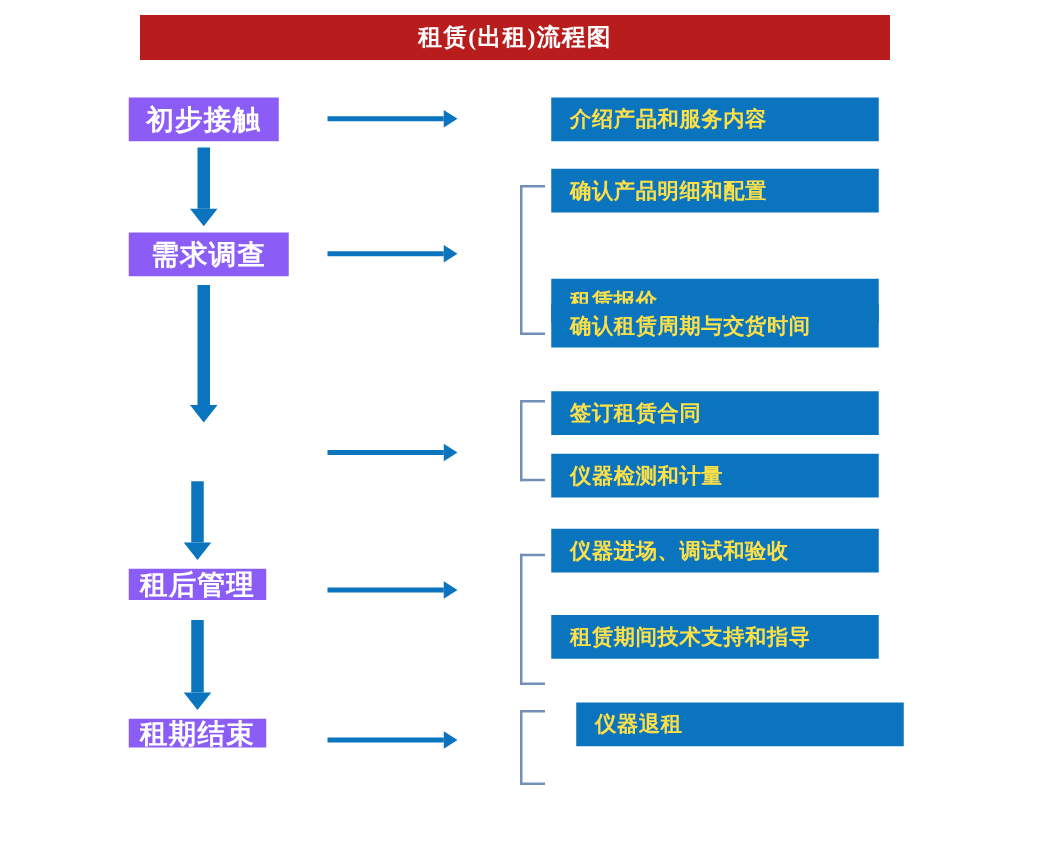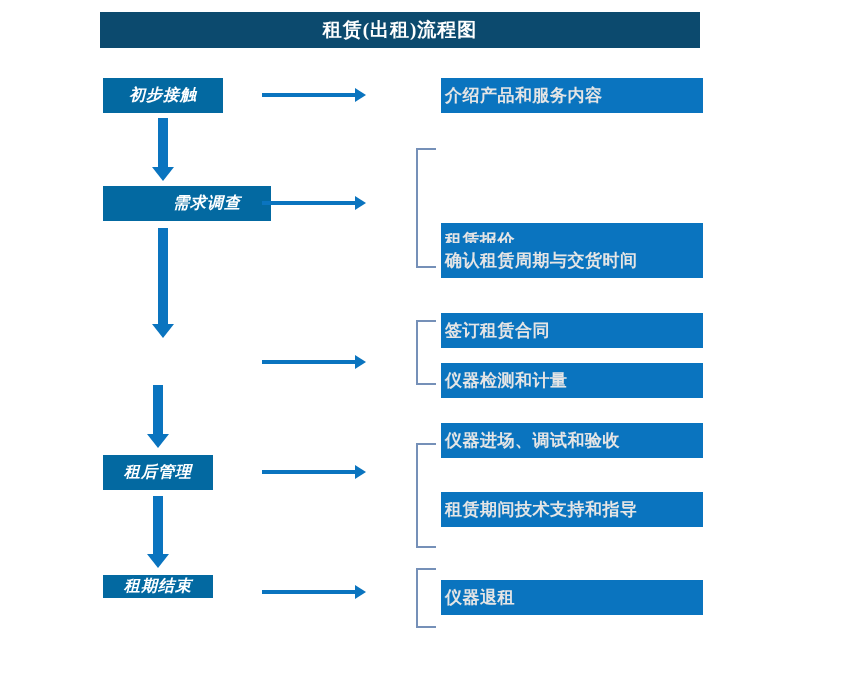--- a/index.html
+++ b/index.html
@@ -20,62 +20,61 @@
     position: absolute;
     left: 0;
     top: 0;
     width: 844px;
     height: 688px;
   }
 
   
   .title-bar {
     position: absolute;
-    left: 100px;
+    left: 112px;
     top: 12px;
     width: 600px;
     height: 36px;
-    background: #0c4a6e;
+    background: #b91c1c;
     color: #ffffff;
     display: flex;
     align-items: center;
     justify-content: center;
     font-size: 19px;
     font-weight: bold;
     letter-spacing: 1px;
   }
 
   
   .stage-box {
     position: absolute;
-    background: #0369a1;
+    background: #8b5cf6;
     color: #ffffff;
     display: flex;
     align-items: center;
     justify-content: center;
-    font-size: 16px;
+    font-size: 22px;
     font-weight: bold;
     letter-spacing: 1px;
     white-space: nowrap;
-    font-style: italic;
   }
 
   
   .detail-box {
     position: absolute;
     left: 441px;
     width: 262px;
     height: 35px;
     background: #0a74bf;
-    color: #e5e5e5;
+    color: #fde047;
     display: flex;
     align-items: center;
     font-size: 17px;
     font-weight: bold;
-    padding-left: 4px;
+    padding-left: 15px;
     box-sizing: border-box;
     letter-spacing: 0.5px;
     white-space: nowrap;
   }
 
   
   .h-arrow {
     position: absolute;
     height: 14px;
   }
@@ -130,24 +129,24 @@
 </style>
 </head>
 <body>
 
 <div id="canvas">
 
   <div class="title-bar">租赁(出租)流程图</div>
 
   <div class="stage-box" style="left:103px; top:78px; width:120px; height:35px;">初步接触</div>
 
-  <div class="stage-box" style="left:103px; top:186px; width:128px; height:35px;padding-left:40px;">需求调查</div>
-
-
-  <div class="stage-box" style="left:103px; top:455px; width:110px; height:35px;">租后管理</div>
+  <div class="stage-box" style="left:103px; top:186px; width:128px; height:35px;">需求调查</div>
+
+
+  <div class="stage-box" style="left:103px; top:455px; width:110px; height:25px;">租后管理</div>
 
   <div class="stage-box" style="left:103px; top:575px; width:110px; height:23px;">租期结束</div>
 
   <div class="v-arrow" style="left:152px; top:118px; height:63px;">
     <div class="shaft" style="height:49px;"></div>
     <div class="head" style="top:49px;"></div>
   </div>
 
   <div class="v-arrow" style="left:152px; top:228px; height:110px;">
     <div class="shaft" style="height:96px;"></div>
@@ -192,29 +191,30 @@
   <div class="bracket" style="left:416px; top:148px; height:120px;"></div>
 
   <div class="bracket" style="left:416px; top:320px; height:65px;"></div>
 
   <div class="bracket" style="left:416px; top:443px; height:105px;"></div>
 
   <div class="bracket" style="left:416px; top:568px; height:60px;"></div>
 
   <div class="detail-box" style="top:78px;">介绍产品和服务内容</div>
 
+  <div class="detail-box" style="top:135px;">确认产品明细和配置</div>
 
   <div class="detail-box" style="top:187px;margin-top:36px;">租赁报价</div>
 
   <div class="detail-box" style="top:243px;">确认租赁周期与交货时间</div>
 
   <div class="detail-box" style="top:363px;">仪器检测和计量</div>
 
   <div class="detail-box" style="top:313px;">签订租赁合同</div>
 
   <div class="detail-box" style="top:492px;">租赁期间技术支持和指导</div>
 
   <div class="detail-box" style="top:423px;">仪器进场、调试和验收</div>
 
-  <div class="detail-box" style="top:580px;">仪器退租</div>
+  <div class="detail-box" style="top:562px;margin-left:20px;">仪器退租</div>
 
 
 </div>
 
 </body></html>

